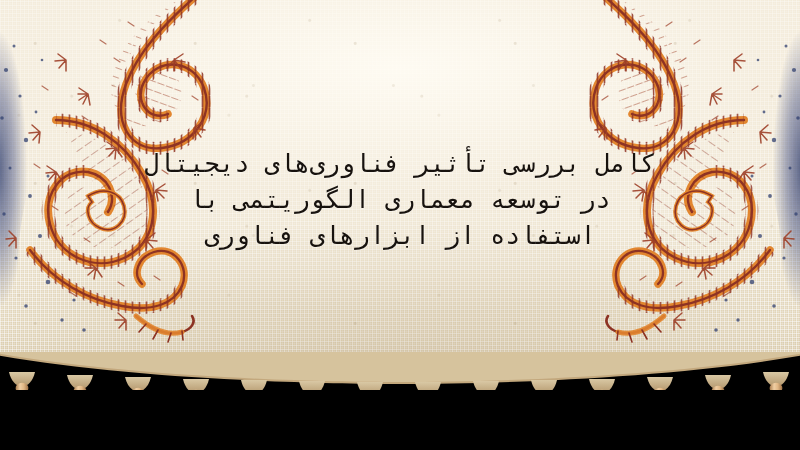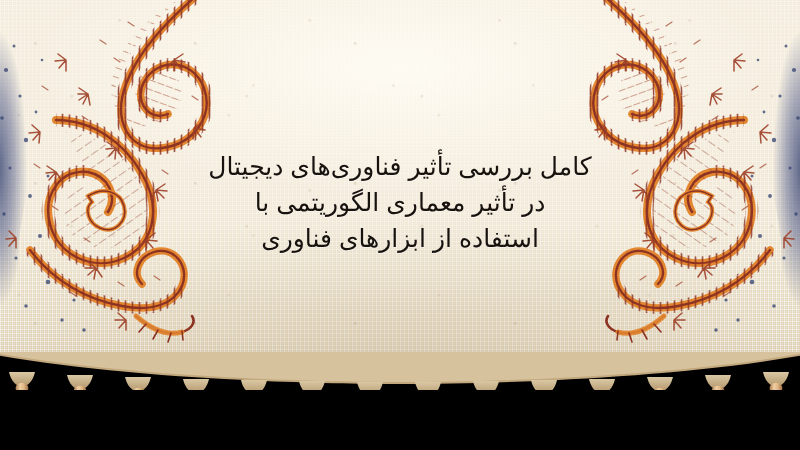--- a/index.html
+++ b/index.html
@@ -2,21 +2,21 @@
 <html lang="fa" dir="rtl"><head>
 <meta charset="utf-8">
 <title>Persian Textile Title Slide</title>
 <style>
   html,body{margin:0;padding:0;background:#000;}
   #stage{
     position:relative;
     width:800px;height:390px;
     overflow:hidden;
     background:#fde047;
-    font-family:Liberation Sans, sans-serif;
+    font-family:Liberation Mono, monospace;
   }
 
   
   .fabric{
     position:absolute;left:0;top:0;width:800px;height:378px;
     background-color:#e7ddc9;
     background-image:
       
       radial-gradient(120% 90% at 50% 18%, rgba(255,252,244,.92) 0%, rgba(247,240,226,.55) 38%, rgba(223,210,186,0) 72%),
       radial-gradient(90% 70% at 50% 100%, rgba(196,178,148,.40) 0%, rgba(196,178,148,0) 62%),
@@ -383,21 +383,21 @@
       <g stroke="#9b3a22" stroke-width="1.2" stroke-linecap="round" opacity=".7">
         <path d="M104,40 l6,4 M118,58 l6,4 M86,116 l6,4 M142,100 l6,4 M166,170 l6,4
                  M56,206 l6,4 M88,238 l6,4 M122,282 l6,4 M38,164 l6,4 M196,96 l6,4
                  M74,292 l6,4 M158,276 l6,4 M46,86 l6,4 M132,22 l6,4"></path>
       </g>
     </svg>
   </div>
 
   <div class="title-block">
     <div class="title-line">کامل بررسی تأثیر فناوری‌های دیجیتال</div>
-    <div class="title-line">در تأثیر معماری الگوریتمی با</div>
+    <div class="title-line">در توسعه معماری الگوریتمی با</div>
     <div class="title-line">استفاده از ابزارهای فناوری</div>
   </div>
 
   <div class="fringe">
     <svg width="800" height="98" viewBox="0 0 800 98" xmlns="http://www.w3.org/2000/svg" aria-hidden="true">
       <defs>
         <linearGradient id="cordG" x1="0" y1="0" x2="1" y2="0">
           <stop offset="0%" stop-color="#a87b4c"></stop>
           <stop offset="35%" stop-color="#f0cfa4"></stop>
           <stop offset="65%" stop-color="#e0b684"></stop>

